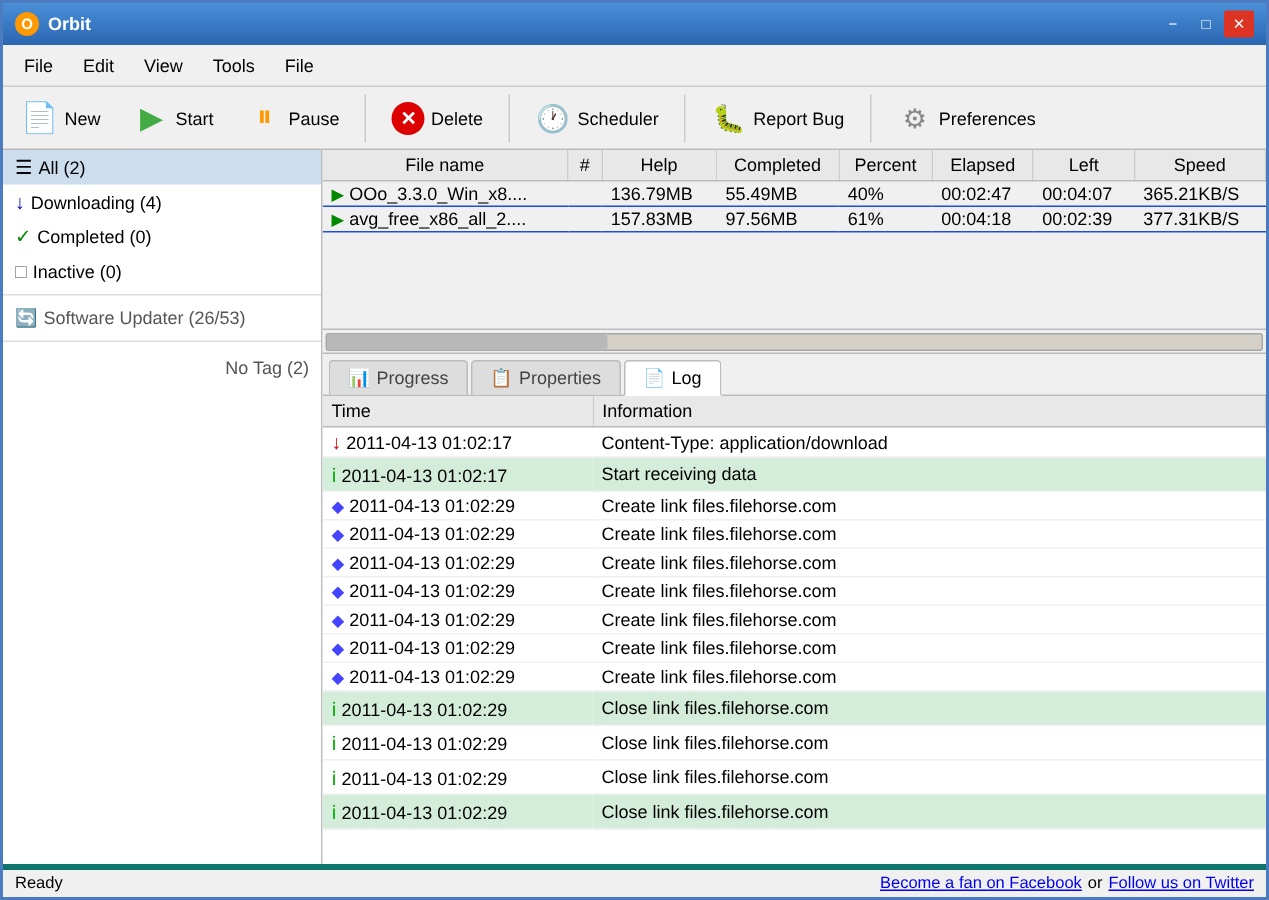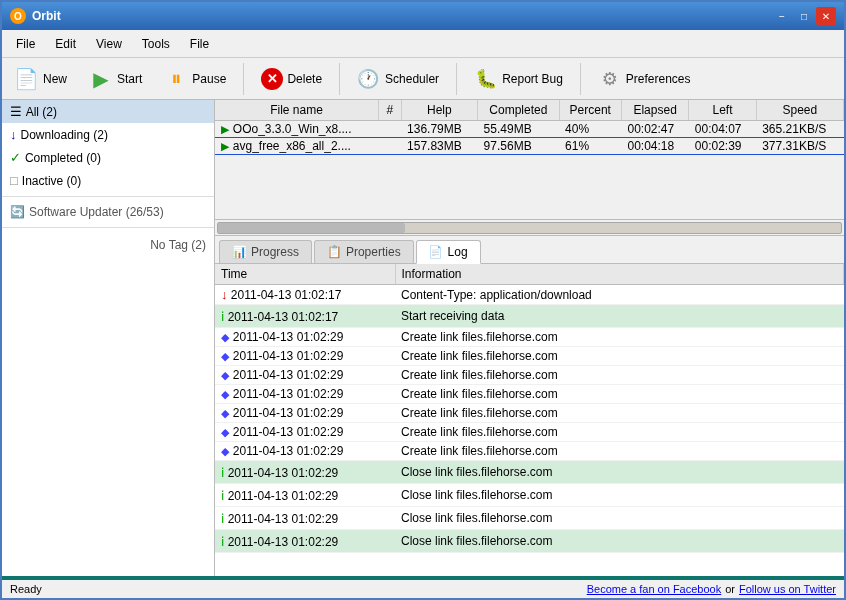--- a/index.html
+++ b/index.html
@@ -144,21 +144,21 @@
 
   <div class="main">
 
     <div class="sidebar">
       <div class="sidebar-item active">
         <span class="sidebar-icon">☰</span>
         <span>All (2)</span>
       </div>
       <div class="sidebar-item">
         <span class="sidebar-icon" style="color:#00a;">↓</span>
-        <span>Downloading (2)</span>
+        <span>Downloading (4)</span>
       </div>
       <div class="sidebar-item">
         <span class="sidebar-icon" style="color:#080;">✓</span>
         <span>Completed (0)</span>
       </div>
       <div class="sidebar-item">
         <span class="sidebar-icon" style="color:#888;">□</span>
         <span>Inactive (0)</span>
       </div>
       <div class="sidebar-divider"></div>

